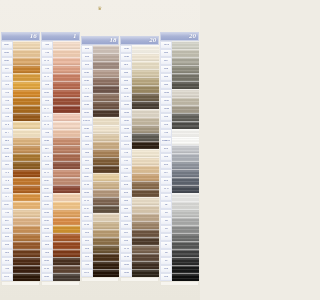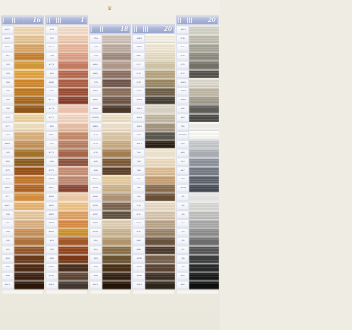--- a/index.html
+++ b/index.html
@@ -19,22 +19,22 @@
   }
   #brand .mark{
     display:block;font-size:5px;line-height:5px;color:#b9a25f;letter-spacing:.5px;
   }
   #brand .word{
     display:block;font-size:9px;line-height:10px;letter-spacing:1.6px;
     color:#8e7a3c;font-weight:bold;font-family:"Liberation Serif",serif;
   }
   
   #cols{
-    position:absolute;left:1px;top:14px;width:198px;
-    display:flex;gap:1px;align-items:flex-end;
+    position:absolute;left:1px;top:32px;width:198px;
+    display:flex;gap:1px;align-items:center;
   }
   .col{flex:1 1 0;min-width:0;display:flex;flex-direction:column;}
   .colhead{
     height:9px;
     background:linear-gradient(180deg,#c9cfe6 0%,#aab4d6 45%,#9aa6cf 100%);
     border:0.5px solid #cdd3e6;
     display:flex;align-items:center;justify-content:flex-end;
     padding-right:2px;box-sizing:border-box;position:relative;
   }
   .colhead .ruler{

